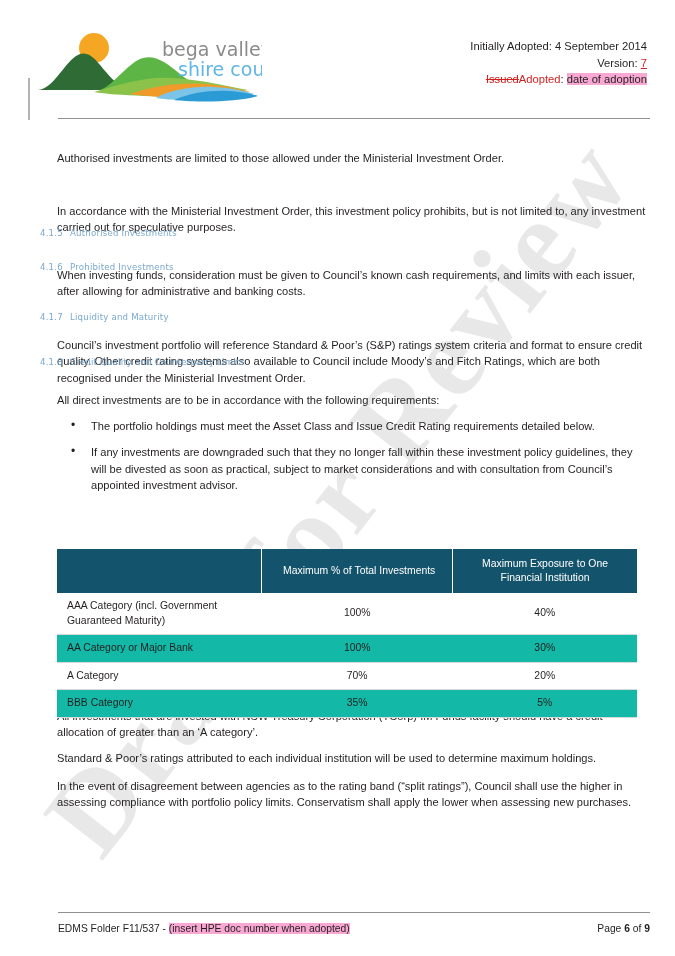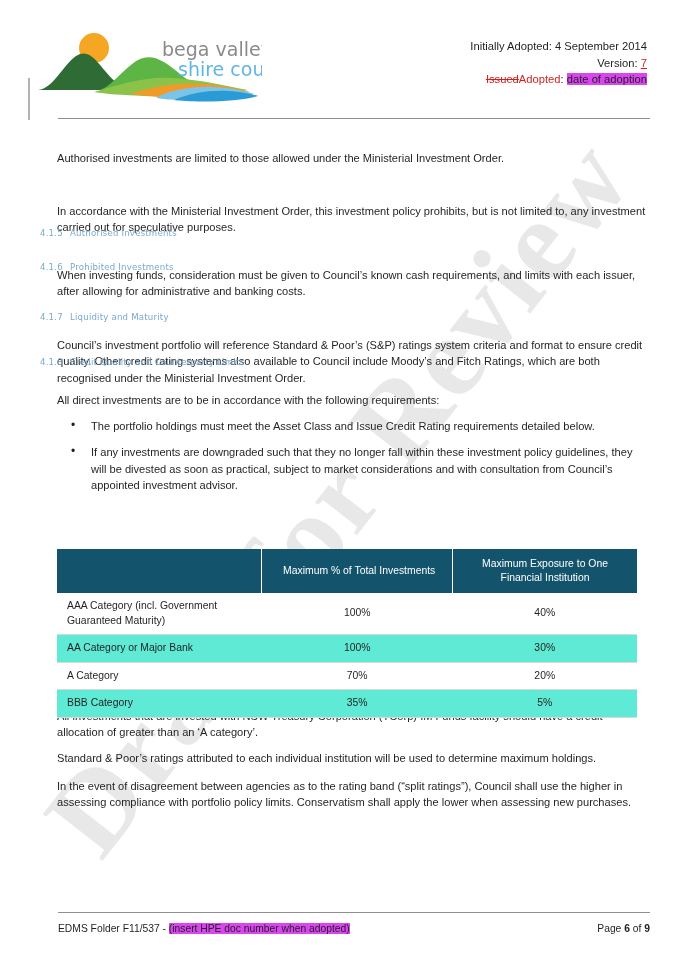--- a/index.html
+++ b/index.html
@@ -87,21 +87,21 @@
     text-decoration: underline;
   }
   .ins {
     color: #d21f1f;
   }
   .del {
     color: #d21f1f;
     text-decoration: line-through;
   }
   .hl {
-    background: #d946ef;
+    background: #f9a8d4;
     color: #231f20;
   }
   .hdr-rule {
     position: absolute;
     left: 58px;
     top: 118px;
     width: 592px;
     height: 1px;
     background: #909090;
   }
@@ -182,21 +182,21 @@
   .tbl th:last-child { border-right: none; }
   .tbl td {
     padding: 6px 10px;
     line-height: 14.5px;
     color: #231f20;
     border-bottom: 1px solid #d9d9d9;
     vertical-align: middle;
   }
   .tbl td.cat { text-align: left; width: 208px; }
   .tbl td.num { text-align: center; }
-  .tbl tr.alt td { background: #5eead4; }
+  .tbl tr.alt td { background: #14b8a6; }
   .tbl tr.plain td { background: #ffffff; }
 
   
   .footer {
     position: absolute;
     left: 0;
     bottom: 44px;
     width: 675px;
     z-index: 10;
   }

